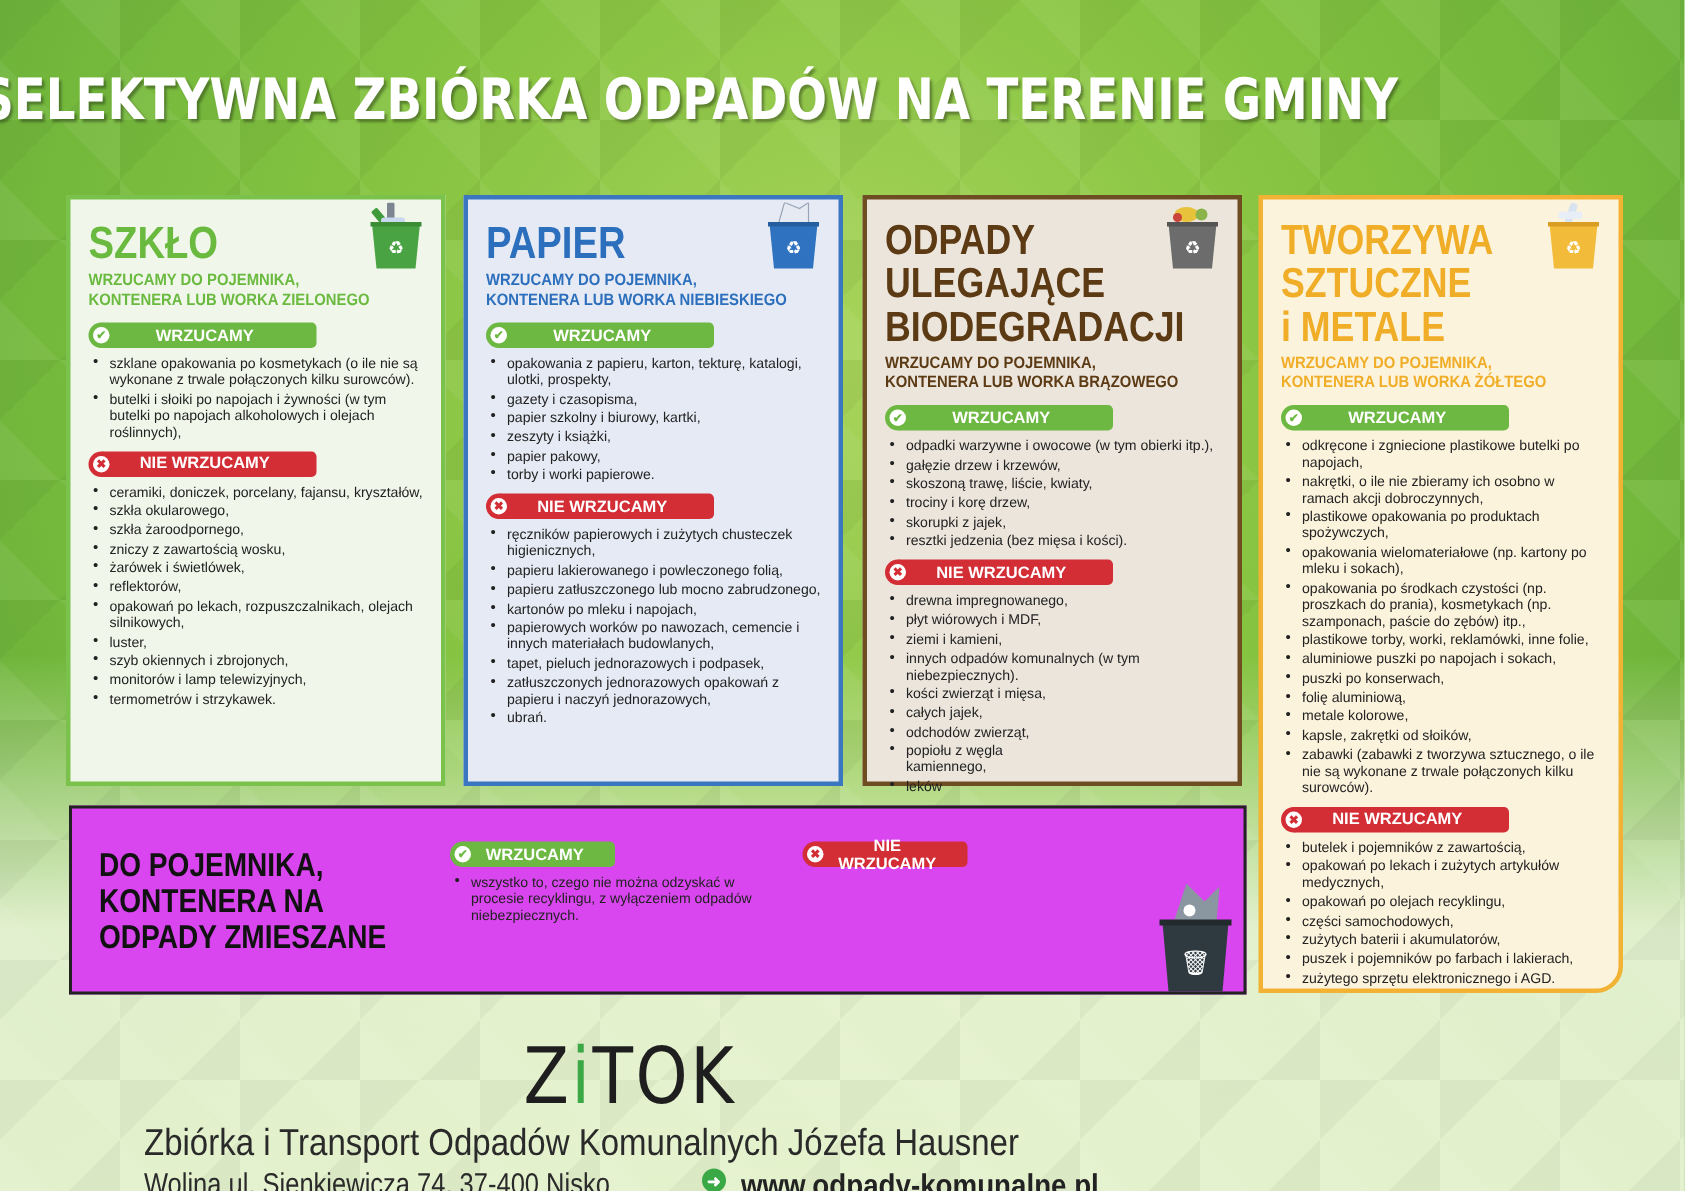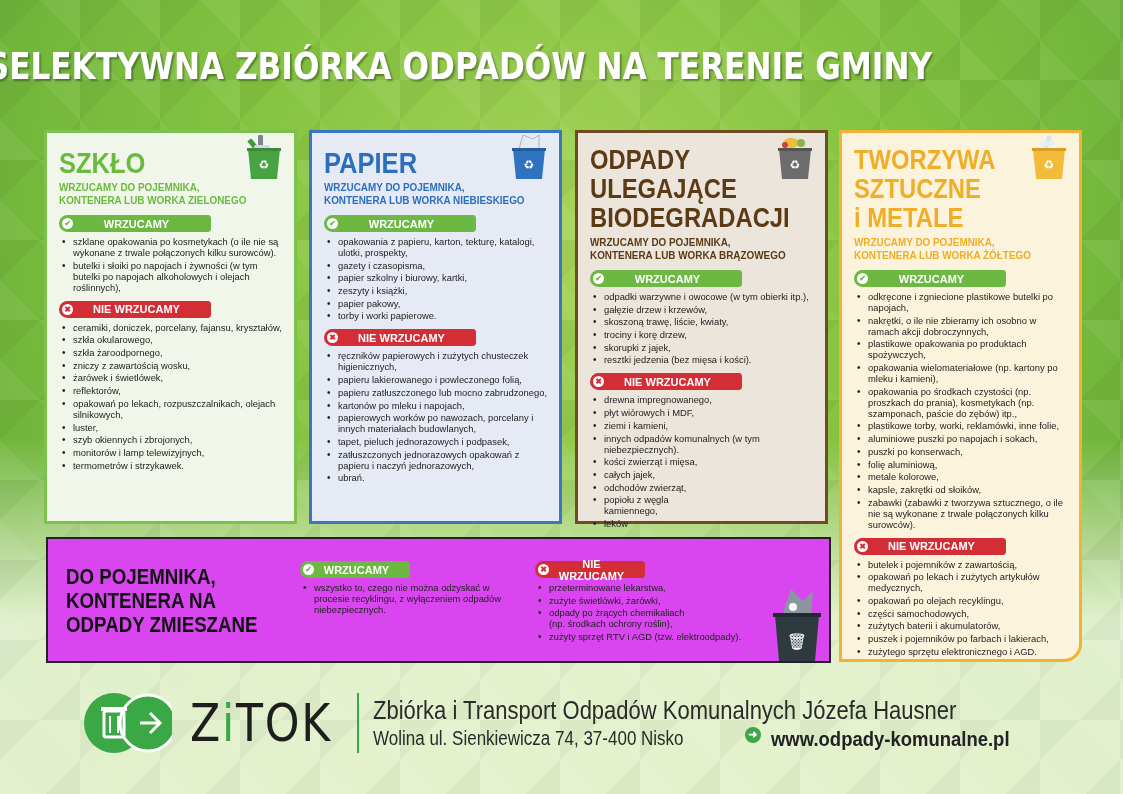--- a/index.html
+++ b/index.html
@@ -97,21 +97,21 @@
     background: #d946ef; border: 2px solid #222;
   }
   .mixed-title {
     position: absolute; left: 18px; top: 26px; font-weight: bold; font-size: 22px; line-height: 24px;
     color: #111; transform: scaleX(0.85); transform-origin: left; white-space: nowrap;
   }
   .mixed-yes { position: absolute; left: 252px; top: 18px; width: 220px; }
   .mixed-no { position: absolute; left: 487px; top: 18px; width: 230px; }
   .mixed-bin { position: absolute; right: 4px; bottom: -2px; width: 56px; height: 78px; }
 
-  .footer { position: absolute; left: 82px; top: 688px; height: 70px; display: flex; align-items: center; }
+  .footer { position: absolute; left: 82px; top: 688px; height: 70px; display: flex; align-items: center; flex-direction: column; }
   .logo-circles { position: relative; width: 90px; height: 64px; }
   .logo-word {
     font-family: "DejaVu Sans", sans-serif; font-size: 52px; color: #1e1e1e; font-weight: normal;
     letter-spacing: 2px; margin-left: 18px; transform: scaleX(0.85); transform-origin: left;
   }
   .logo-word .i { color: #3aa845; }
   .divider { width: 2px; height: 60px; background: #3aa845; margin-left: 0px; }
   .company { margin-left: 14px; }
   .company-name { font-size: 25px; color: #2a2a2a; transform: scaleX(0.88); transform-origin: left; white-space: nowrap; }
   .company-addr { display: flex; align-items: flex-start; font-size: 20px; color: #2a2a2a; margin-top: 2px; white-space: nowrap; }
@@ -212,21 +212,21 @@
     <div class="circ">
         <span>✖</span>
       </div>
     <div class="lbl">NIE WRZUCAMY</div>
   </div>
   <ul class="items">
     <li>ręczników papierowych i zużytych chusteczek higienicznych,</li>
     <li>papieru lakierowanego i powleczonego folią,</li>
     <li>papieru zatłuszczonego lub mocno zabrudzonego,</li>
     <li>kartonów po mleku i napojach,</li>
-    <li>papierowych worków po nawozach, porcelany i innych materiałach budowlanych,</li>
+    <li>papierowych worków po nawozach, cemencie i innych materiałach budowlanych,</li>
     <li>tapet, pieluch jednorazowych i podpasek,</li>
     <li>zatłuszczonych jednorazowych opakowań z papieru i naczyń jednorazowych,</li>
     <li>ubrań.</li>
   </ul>
 </div>
 
 <div class="card bio">
   <svg class="bin" viewBox="0 0 40 46">
     <ellipse cx="16" cy="8" rx="8" ry="5" fill="#e7c23a"></ellipse>
     <circle cx="26" cy="8" r="4" fill="#8ab34a"></circle>
@@ -297,21 +297,21 @@
   <div class="badge yes">
     <div class="circ">
         <span>✔</span>
       </div>
     <div class="lbl">WRZUCAMY</div>
   </div>
   <ul class="items">
     <li>odkręcone i zgniecione plastikowe butelki po napojach,</li>
     <li>nakrętki, o ile nie zbieramy ich osobno w ramach akcji dobroczynnych,</li>
     <li>plastikowe opakowania po produktach spożywczych,</li>
-    <li>opakowania wielomateriałowe (np. kartony po mleku i kamieni),</li>
+    <li>opakowania wielomateriałowe (np. kartony po mleku i sokach),</li>
     <li>opakowania po środkach czystości (np. proszkach do prania), kosmetykach (np. szamponach, paście do zębów) itp.,</li>
     <li>plastikowe torby, worki, reklamówki, inne folie,</li>
     <li>aluminiowe puszki po napojach i sokach,</li>
     <li>puszki po konserwach,</li>
     <li>folię aluminiową,</li>
     <li>metale kolorowe,</li>
     <li>kapsle, zakrętki od słoików,</li>
     <li>zabawki (zabawki z tworzywa sztucznego, o ile nie są wykonane z trwale połączonych kilku surowców).</li>
   </ul>
   <div class="badge no">
@@ -348,26 +348,20 @@
       <li>wszystko to, czego nie można odzyskać w procesie recyklingu, z wyłączeniem odpadów niebezpiecznych.</li>
     </ul>
   </div>
   <div class="mixed-no">
     <div class="badge no" style="width:108px;margin-top:4px">
       <div class="circ">
           <span>✖</span>
         </div>
       <div class="lbl">NIE WRZUCAMY</div>
     </div>
-    <ul class="items" style="width:220px">
-      <li>przeterminowane lekarstwa,</li>
-      <li>zużyte świetlówki, żarówki,</li>
-      <li style="width:160px">odpady po żrących chemikaliach (np. środkach ochrony roślin),</li>
-      <li>zużyty sprzęt RTV i AGD (tzw. elektroodpady).</li>
-    </ul>
   </div>
   <svg class="mixed-bin" viewBox="0 0 56 78">
     <path d="M14 28 L22 4 L34 16 L44 6 L42 30 Z" fill="#8a96a0"></path>
     <circle cx="24" cy="22" r="4" fill="#fff"></circle>
     <path d="M6 30 L50 30 L46 76 L10 76 Z" fill="#2f3a40"></path>
     <rect x="4" y="28" width="48" height="4" fill="#222a2e"></rect>
     <text x="28" y="62" font-size="16" fill="#fff" text-anchor="middle" font-family="DejaVu Sans, sans-serif">🗑</text>
   </svg>
 </div>
 

